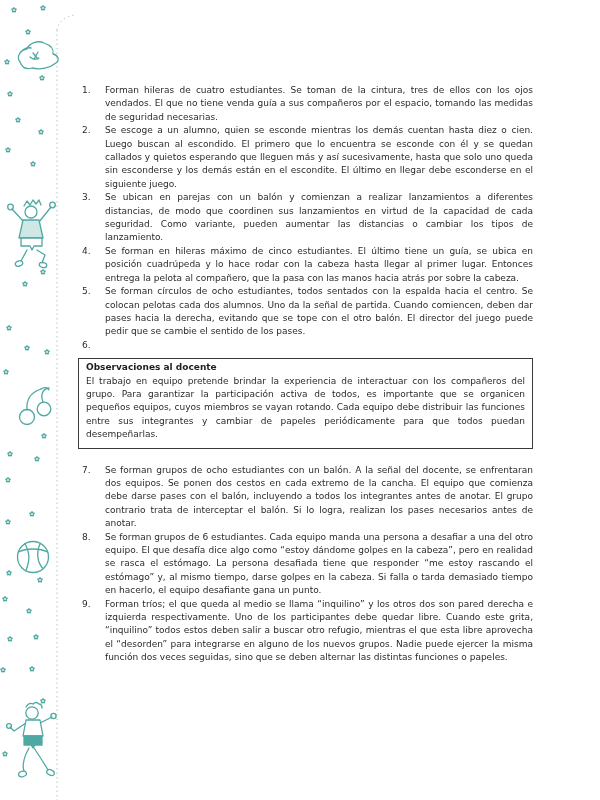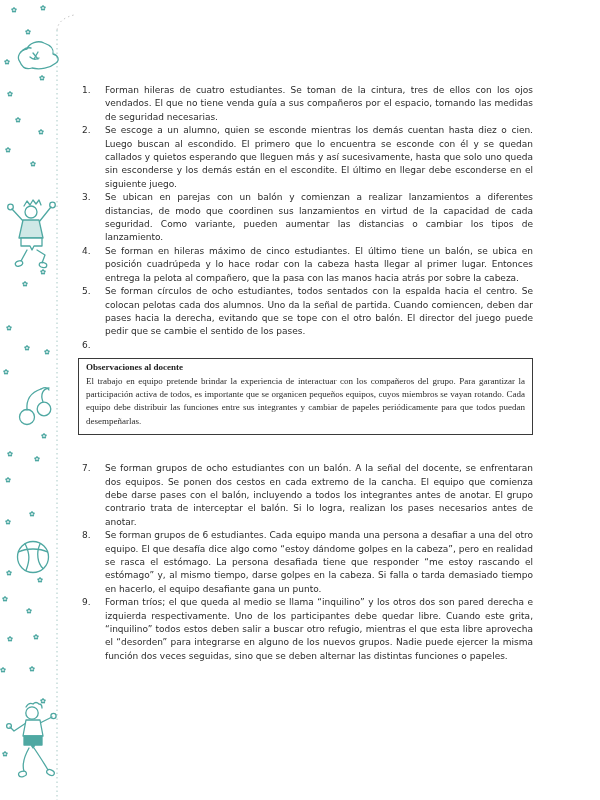--- a/index.html
+++ b/index.html
@@ -35,23 +35,22 @@
     color: #1e1e1e;
     margin: 0 0 2px 0;
     letter-spacing: 0.15px;
   }
   .list { margin: 0; }
   .li { display: flex; align-items: flex-start; }
   .num { flex: 0 0 23px; }
   .txt { flex: 1; text-align: justify; }
   .note-box {
     border: 1px solid #3a3a3a;
-    margin: 6px 0 27px -4px;
+    margin: 6px 0 15px -4px;
     padding: 2px 7px 6px 7px;
-    font-family: Liberation Serif, serif;
   }
   .note-title { font-weight: bold; color: #1e1e1e; }
   .note-body { text-align: justify; }
 </style>
 </head>
 <body>
 
 <svg class="margin-svg" viewBox="0 0 78 800" aria-hidden="true">
   <defs>
     <g id="flower">
@@ -169,21 +168,21 @@
     <div class="li">
       <span class="num">2.</span>
       <span class="txt">Se escoge a un alumno, quien se esconde mientras los demás cuentan hasta diez o cien. Luego buscan al escondido. El primero que lo encuentra se esconde con él y se quedan callados y quietos esperando que lleguen más y así sucesivamente, hasta que solo uno queda sin esconderse y los demás están en el escondite. El último en llegar debe esconderse en el siguiente juego.</span>
     </div>
     <div class="li">
       <span class="num">3.</span>
       <span class="txt">Se ubican en parejas con un balón y comienzan a realizar lanzamientos a diferentes distancias, de modo que coordinen sus lanzamientos en virtud de la capacidad de cada seguridad. Como variante, pueden aumentar las distancias o cambiar los tipos de lanzamiento.</span>
     </div>
     <div class="li">
       <span class="num">4.</span>
-      <span class="txt">Se forman en hileras máximo de cinco estudiantes. El último tiene un balón, se ubica en posición cuadrúpeda y lo hace rodar con la cabeza hasta llegar al primer lugar. Entonces entrega la pelota al compañero, que la pasa con las manos hacia atrás por sobre la cabeza.</span>
+      <span class="txt">Se forman en hileras máximo de cinco estudiantes. El último tiene un guía, se ubica en posición cuadrúpeda y lo hace rodar con la cabeza hasta llegar al primer lugar. Entonces entrega la pelota al compañero, que la pasa con las manos hacia atrás por sobre la cabeza.</span>
     </div>
     <div class="li">
       <span class="num">5.</span>
       <span class="txt">Se forman círculos de ocho estudiantes, todos sentados con la espalda hacia el centro. Se colocan pelotas cada dos alumnos. Uno da la señal de partida. Cuando comiencen, deben dar pases hacia la derecha, evitando que se tope con el otro balón. El director del juego puede pedir que se cambie el sentido de los pases.</span>
     </div>
     <div class="li">
       <span class="num">6.</span>
       <span class="txt"></span>
     </div>
   </div>

